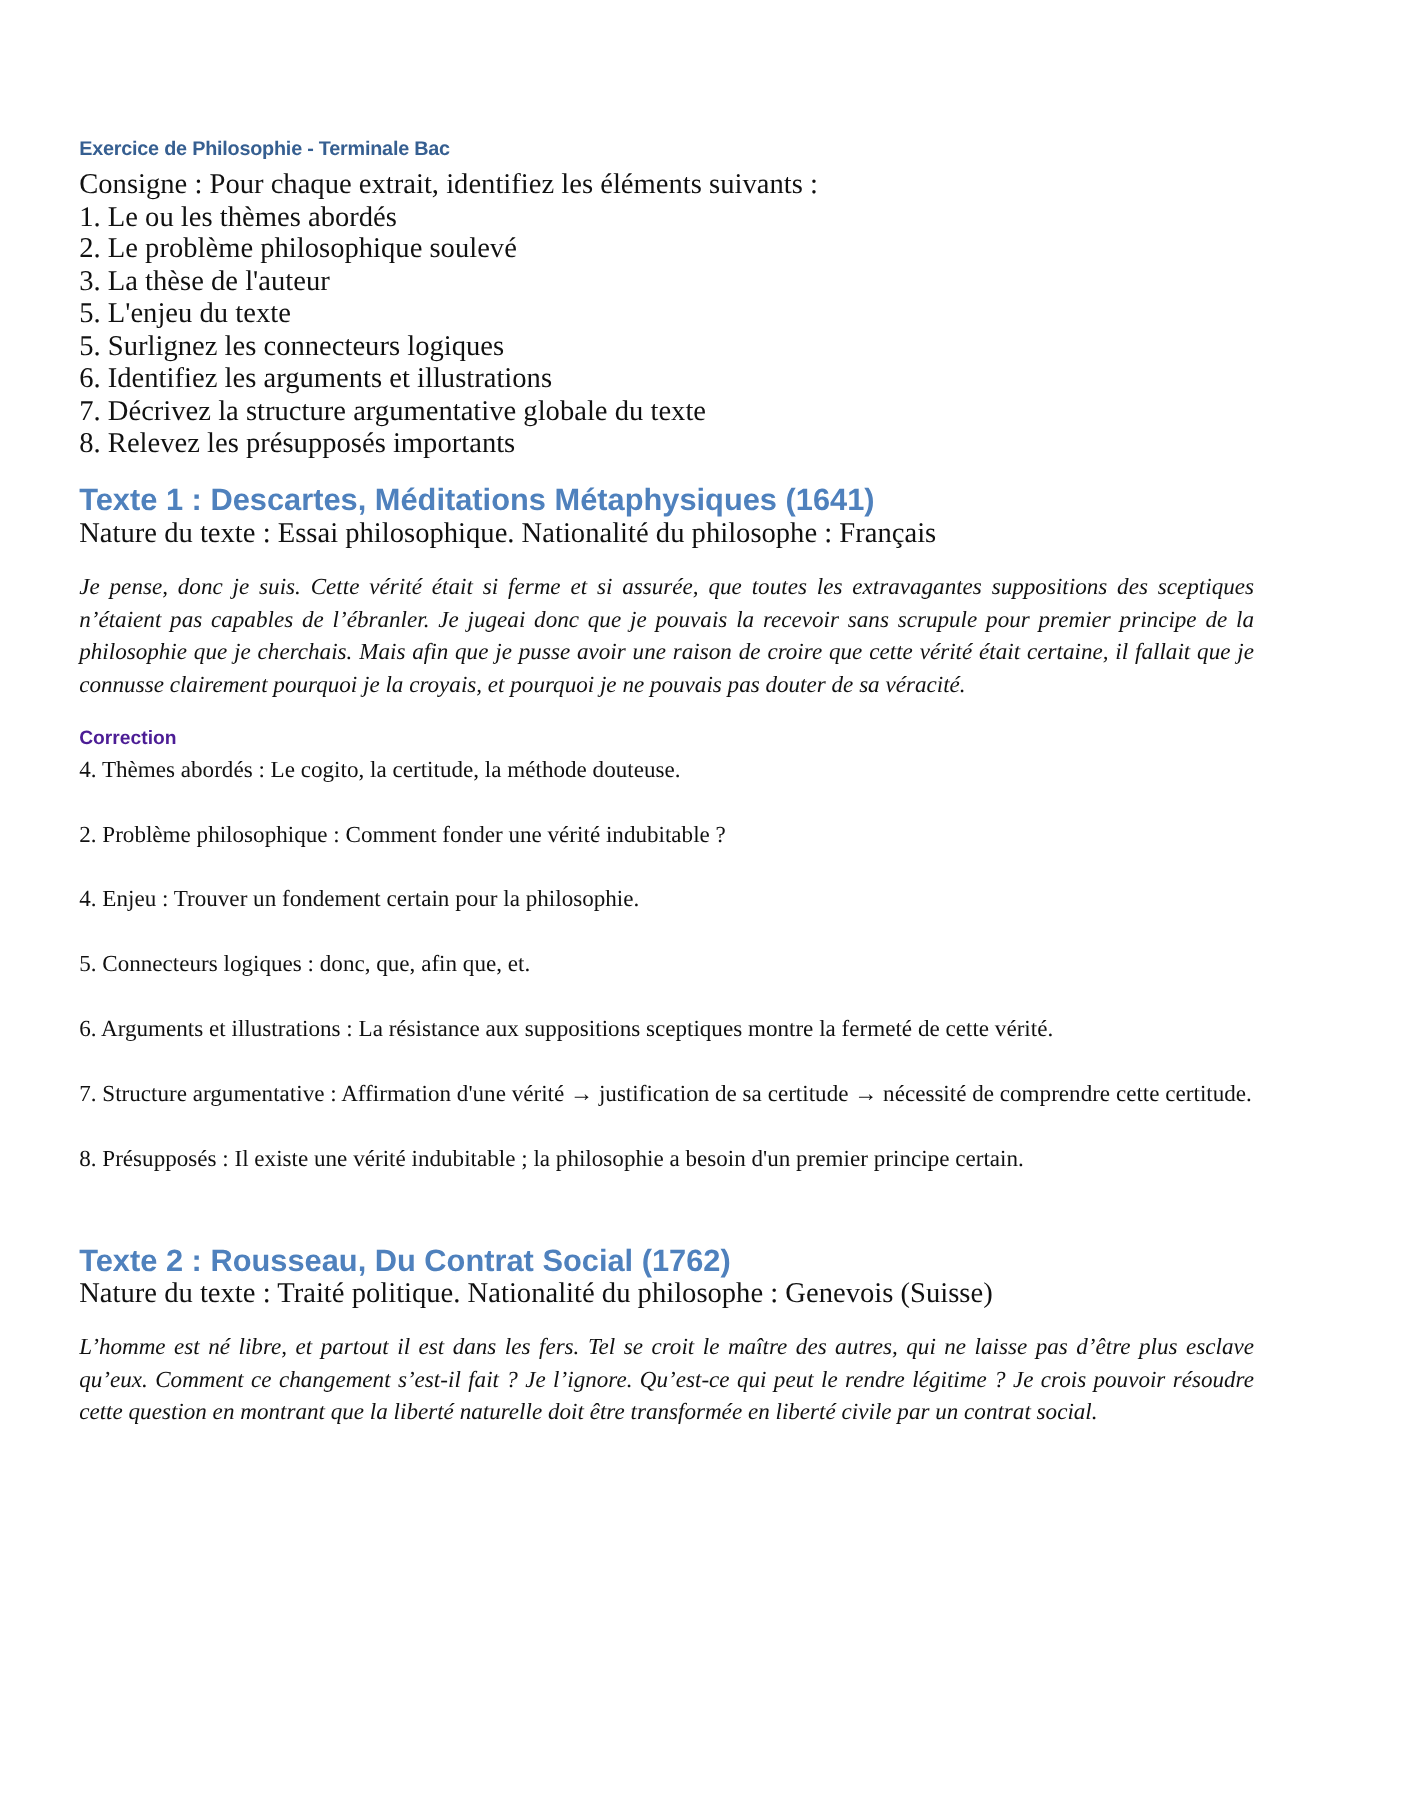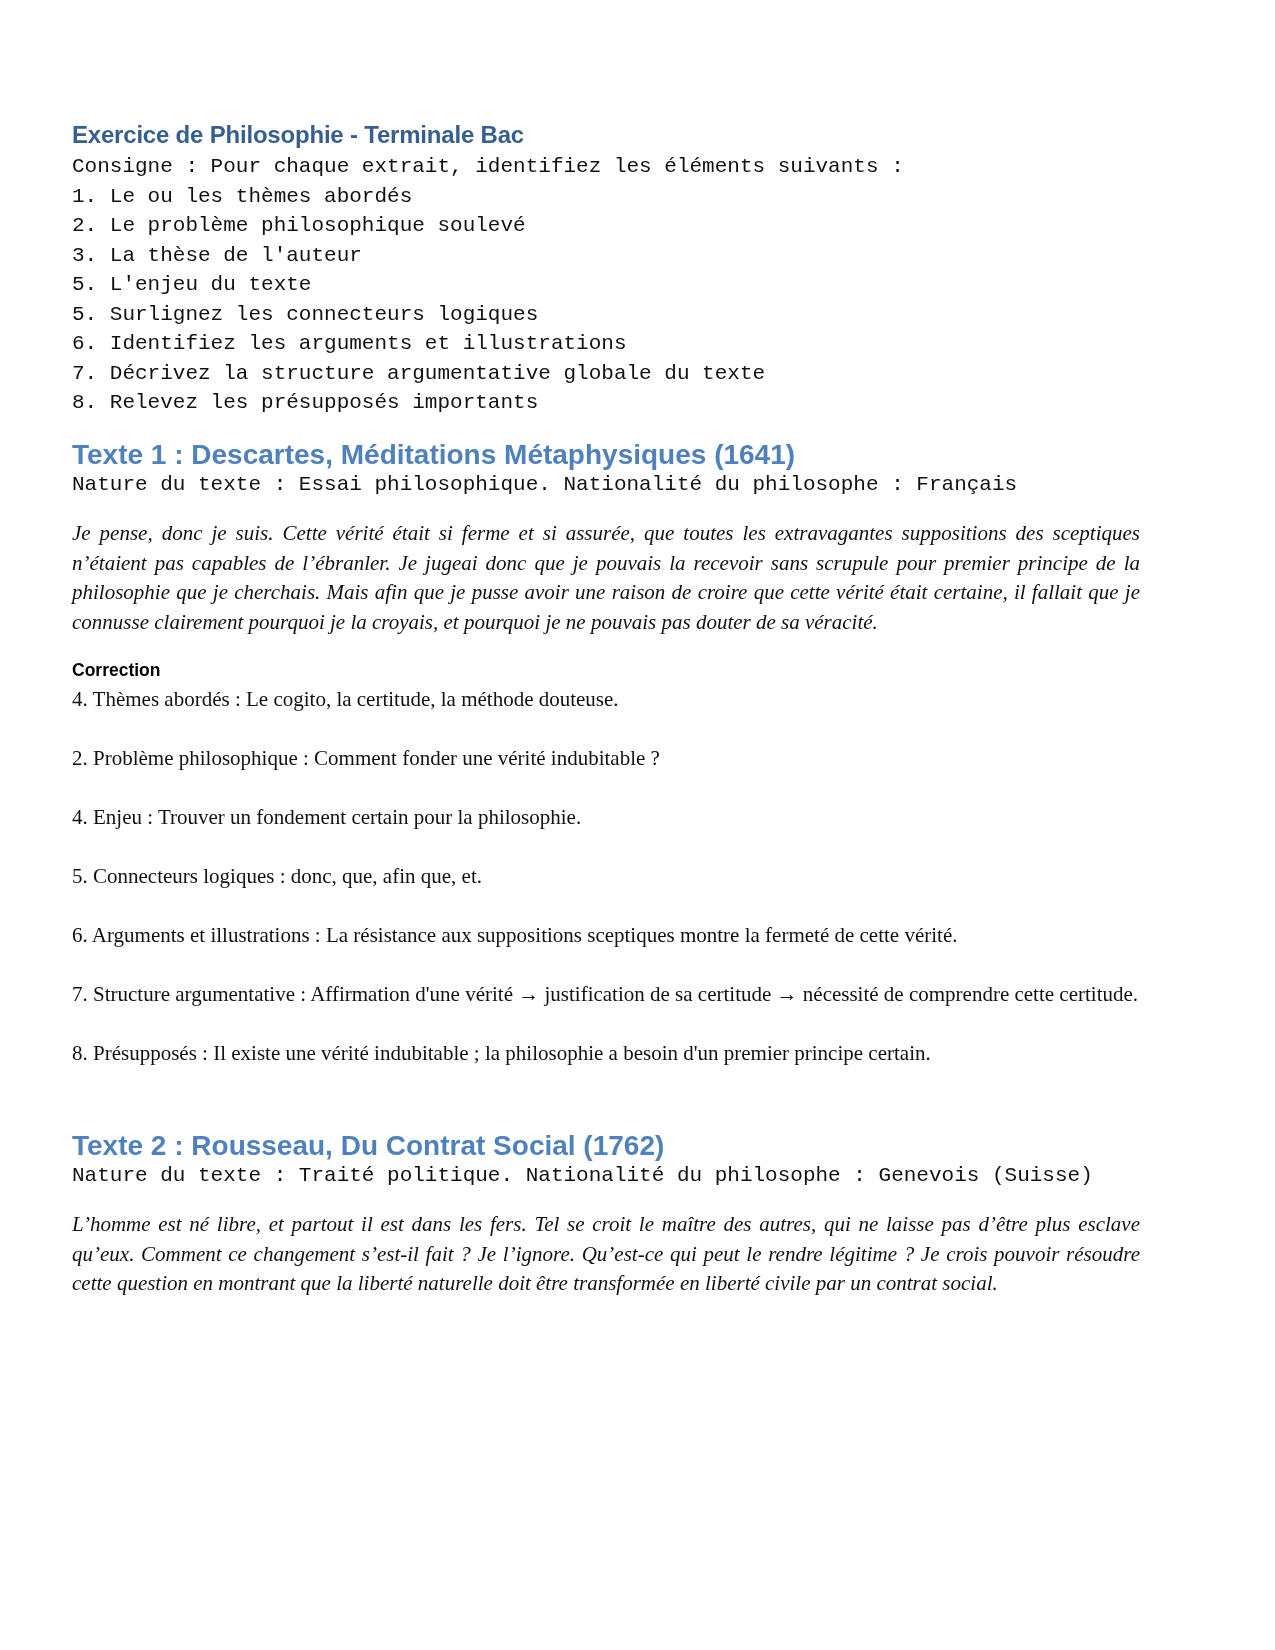--- a/index.html
+++ b/index.html
@@ -4,35 +4,35 @@
   <style>
     html, body { margin: 0; padding: 0; background: #ffffff; }
     body { width: 1275px; height: 1650px; position: relative; overflow: hidden; }
     .page {
       position: absolute; left: 72px; top: 118px; width: 1068px;
       font-family: "DejaVu Serif", "Liberation Serif", serif;
       color: #111111;
     }
     .title {
       font-family: "Liberation Sans", "DejaVu Sans", sans-serif;
-      font-weight: bold; font-size: 24px; color: #365F91;
+      font-weight: bold; font-size: 18px; color: #365F91;
       margin: 0; line-height: 34px; letter-spacing: -0.2px;
     }
     .body-line {
-      font-family: Liberation Mono, monospace;
-      font-size: 21px; line-height: 29.5px; margin: 0;
+      font-family: Liberation Serif, serif;
+      font-size: 26px; line-height: 29.5px; margin: 0;
     }
     .h2 {
       font-family: "Liberation Sans", "DejaVu Sans", sans-serif;
       font-weight: bold; font-size: 28px; color: #4F81BD;
       margin: 0; line-height: 30px;
     }
     .h3 {
       font-family: "Liberation Sans", "DejaVu Sans", sans-serif;
-      font-weight: bold; font-size: 17.5px; color: #000000;
+      font-weight: bold; font-size: 17.5px; color: #4c1d95;
       margin: 0; line-height: 26px;
     }
     .quote {
       font-family: "Liberation Serif", "DejaVu Serif", serif;
       font-style: italic; font-size: 21px; line-height: 29.5px;
       text-align: justify; margin: 0;
     }
     .corr-item {
       font-family: "Liberation Serif", "DejaVu Serif", serif;
       font-size: 21px; line-height: 29.5px; margin: 0 0 29.5px 0;

